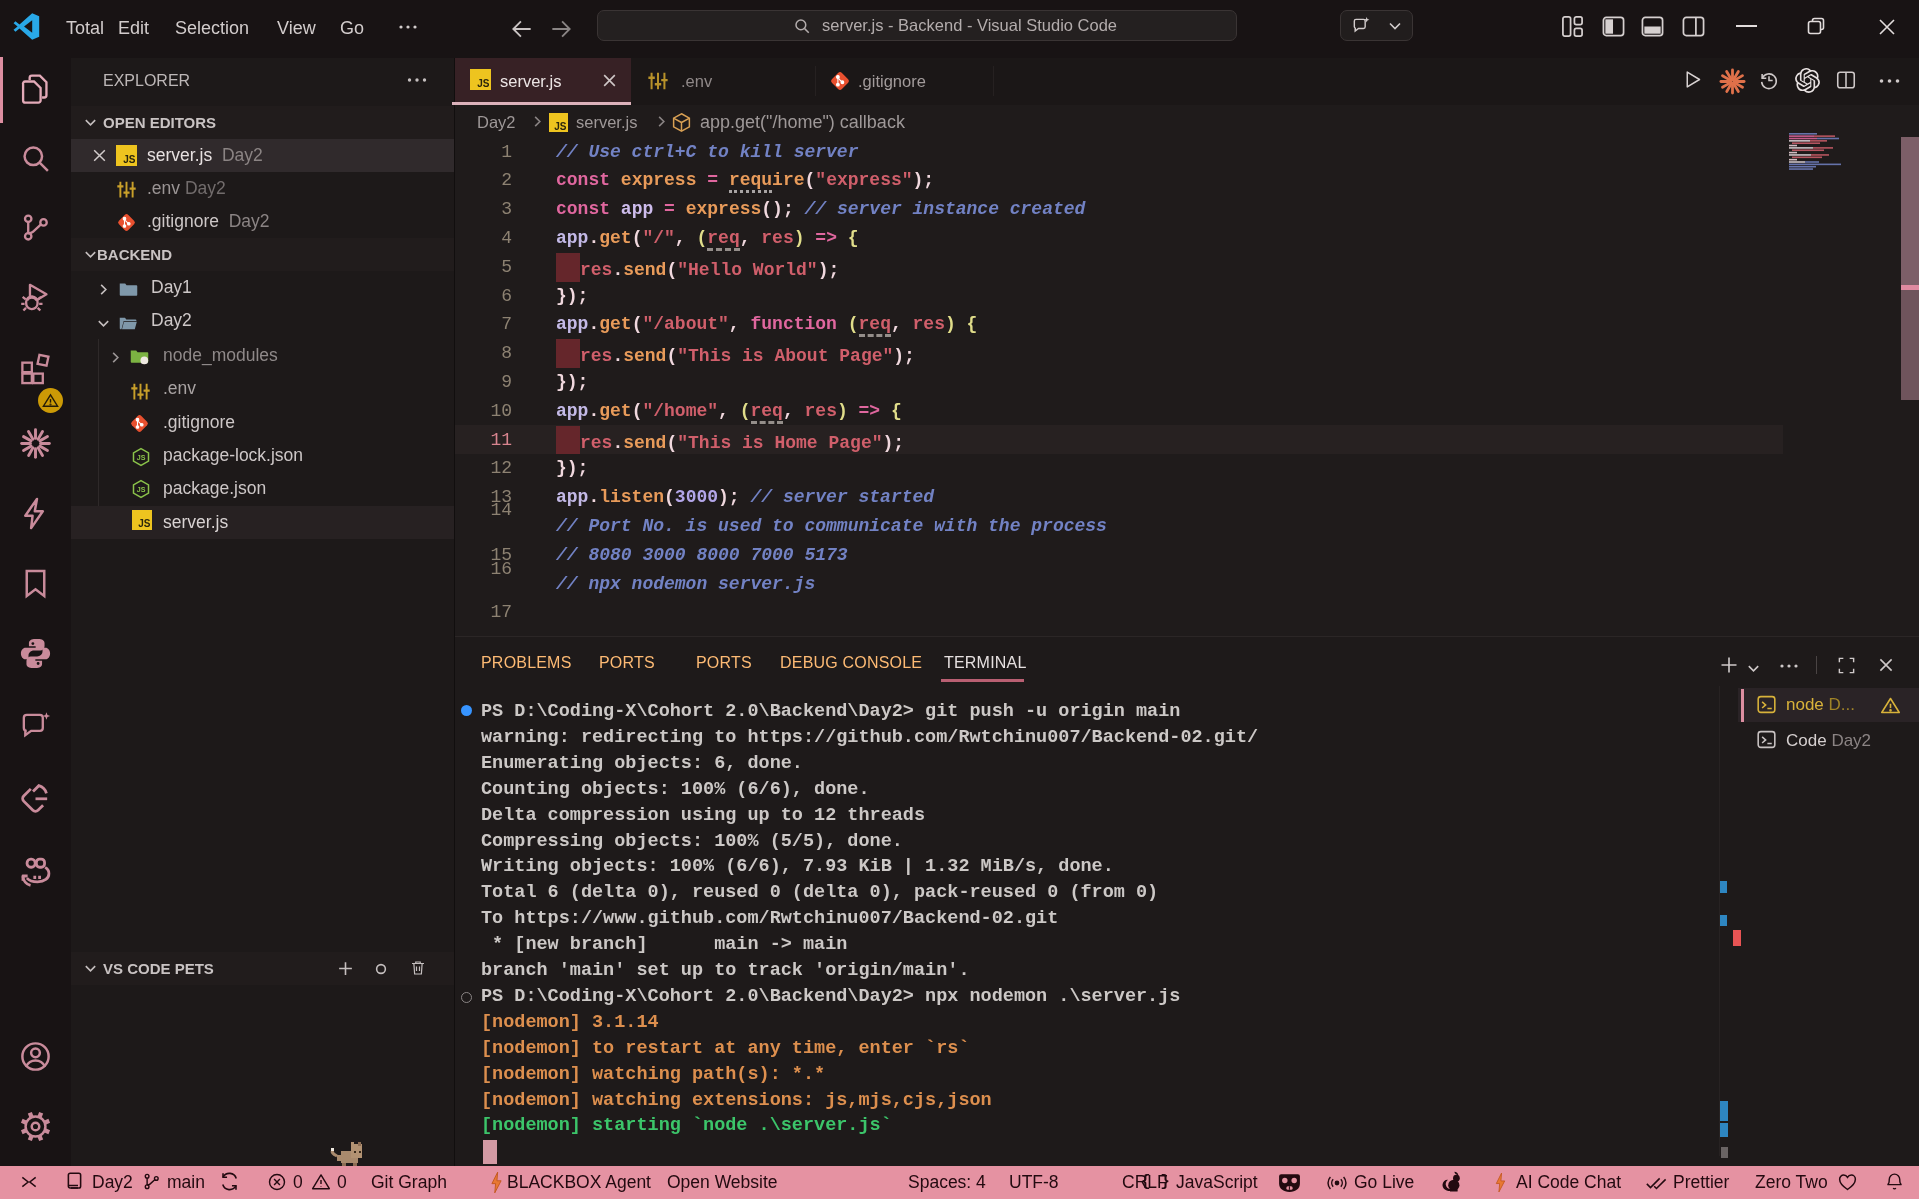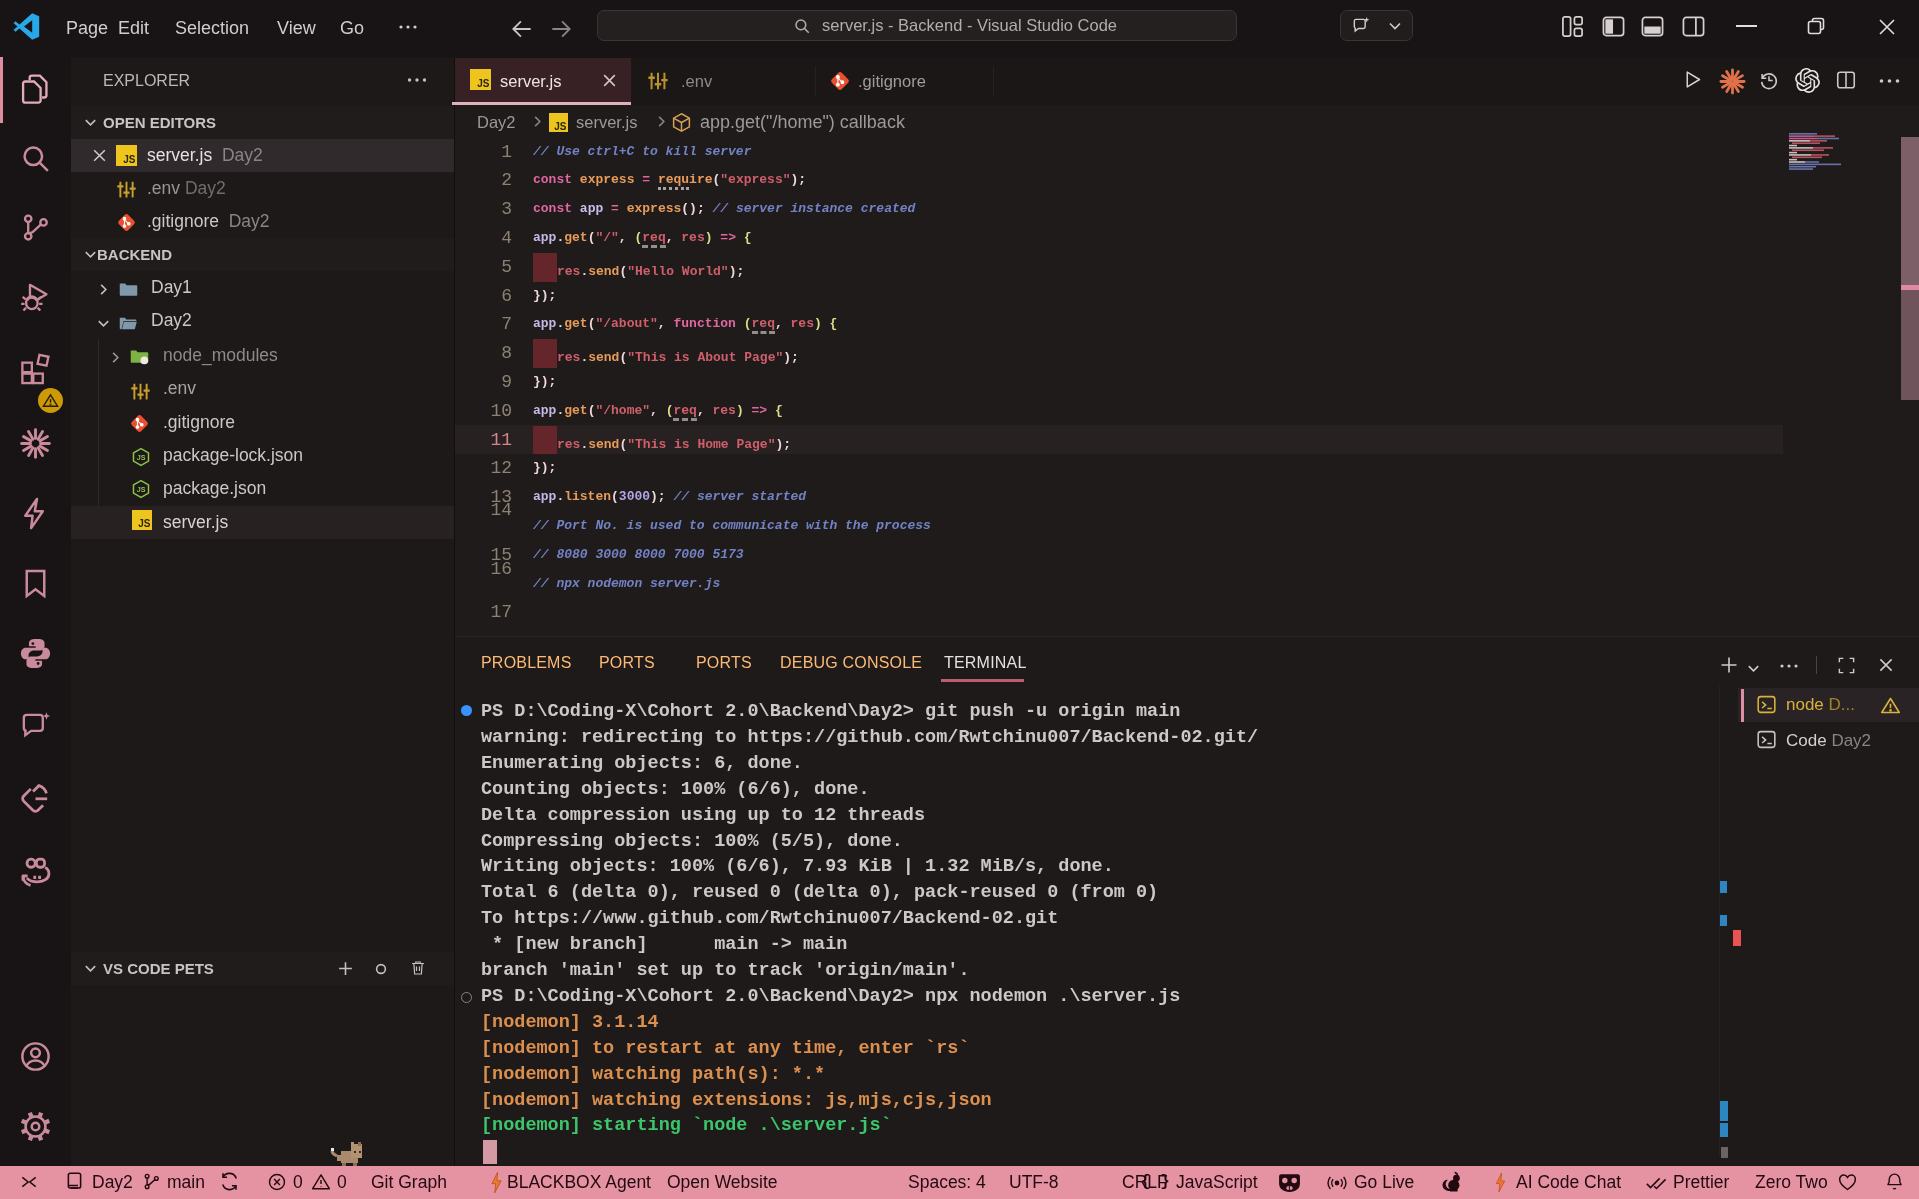--- a/index.html
+++ b/index.html
@@ -1,19 +1,19 @@
 <!DOCTYPE html>
 <html><head><meta charset="utf-8">
 <style>
 *{margin:0;padding:0;box-sizing:border-box}
 html,body{width:1919px;height:1199px;overflow:hidden}
 body{position:relative;background:#1f1b1b;font-family:"Liberation Sans",sans-serif;-webkit-font-smoothing:antialiased}
 .a{position:absolute}
 
-.cl{position:absolute;left:533px;height:29px;line-height:28.8px;font-family:"Liberation Mono",monospace;font-size:13px;font-weight:700;white-space:pre;color:#e8dce0}
+.cl{position:absolute;left:556px;height:29px;line-height:28.8px;font-family:"Liberation Mono",monospace;font-size:18px;font-weight:700;white-space:pre;color:#e8dce0}
 .ln{position:absolute;width:60px;text-align:right;left:452px;height:29px;line-height:28.8px;font-family:"Liberation Mono",monospace;font-size:18px;color:#8d8272}
 .cm{color:#7282c4;font-style:italic}
 .kw{color:#e0679f}
 .fn{color:#e89b5a}
 .vr{color:#cdbcec}
 .ob{color:#c3b9e6}
 .st{color:#d05f6b}
 .pt{color:#f0d8de}
 .b2{color:#e0dd8a}
 .nm{color:#b3a6e8}
@@ -39,21 +39,21 @@
 <div class="a" style="left:455px;top:58px;width:1464px;height:578px;background:#1f1b1b"></div>
 <div class="a" style="left:455px;top:58px;width:1464px;height:47px;background:#1b1717"></div>
 <div class="a" style="left:455px;top:636px;width:1464px;height:530px;background:#1e1a1a"></div>
 <div class="a" style="left:0;top:1166px;width:1919px;height:33px;background:#e592a2"></div>
 <div class="a" style="left:454px;top:58px;width:1px;height:1108px;background:#110e0e"></div>
 <div class="a" style="left:455px;top:636px;width:1464px;height:1px;background:#2b2626"></div>
 <svg class="a" style="left:13px;top:13px" width="27" height="27" viewBox="0 0 100 100">
 <path fill="#29a8e8" d="M71 1 L97 12 V88 L71 99 L24 57 L9 69 L2 62 L17 50 L2 38 L9 31 L24 43 Z"></path>
 <path fill="#181314" d="M71 27 L41 50 L71 73 Z"></path>
   </svg>
-<div class="menu" style="left:66px">Page</div>
+<div class="menu" style="left:66px">Total</div>
 <div class="menu" style="left:118px">Edit</div>
 <div class="menu" style="left:175px">Selection</div>
 <div class="menu" style="left:277px">View</div>
 <div class="menu" style="left:340px">Go</div>
 <svg class="a" style="left:398px;top:23px" width="22" height="8">
     <circle cx="3" cy="4" r="1.6" fill="#d2cccc"></circle>
     <circle cx="10" cy="4" r="1.6" fill="#d2cccc"></circle>
     <circle cx="17" cy="4" r="1.6" fill="#d2cccc"></circle>
   </svg>
 <svg class="a" style="left:509px;top:16px" width="26" height="26" viewBox="0 0 24 24" fill="none" stroke="#cac4c4" stroke-width="1.7">

